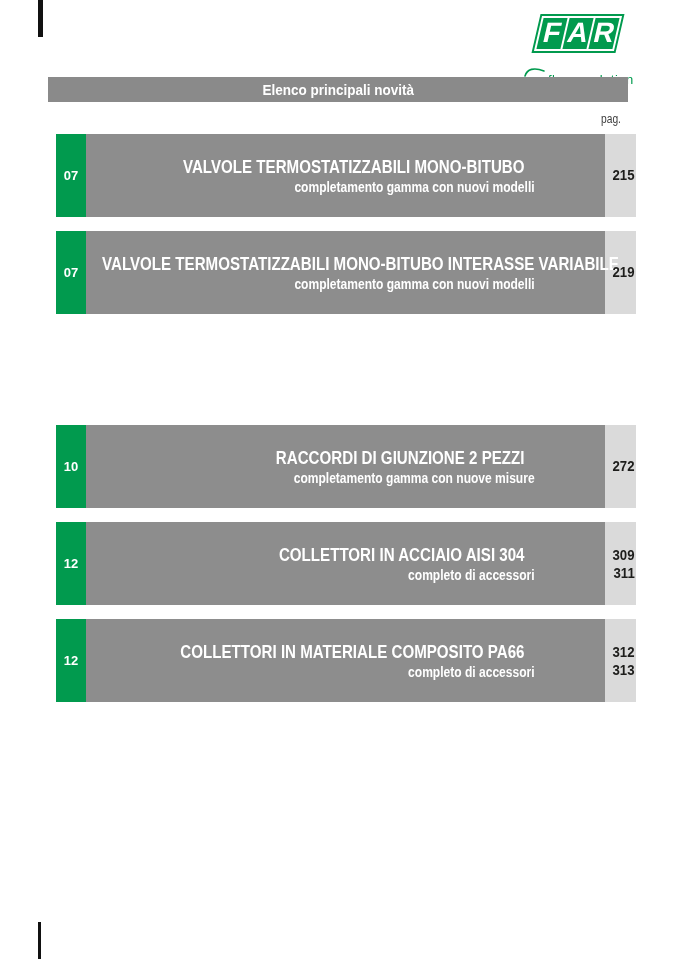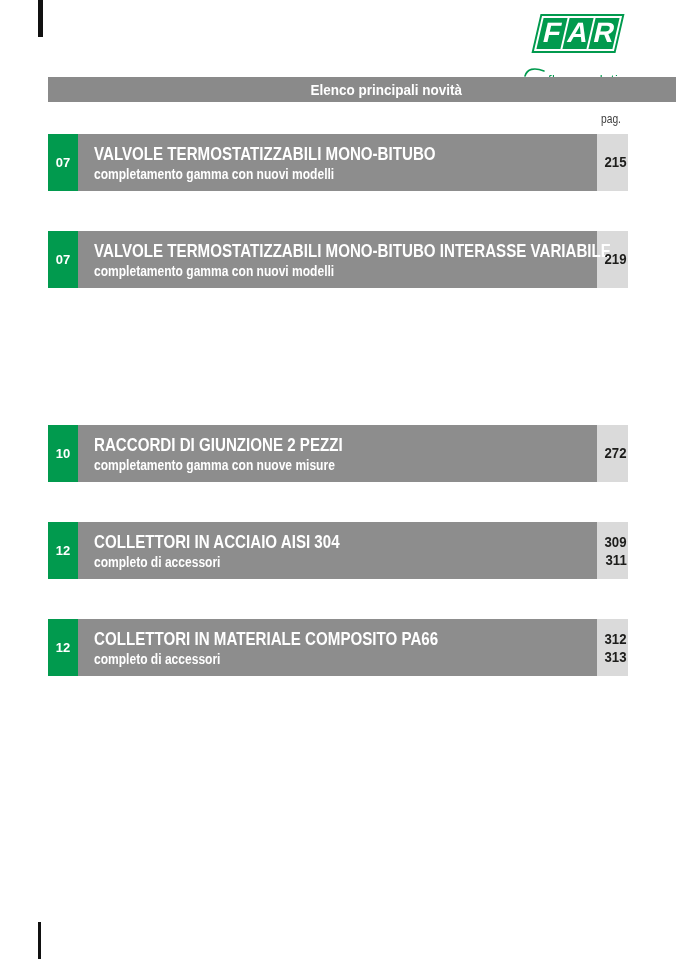--- a/index.html
+++ b/index.html
@@ -27,42 +27,42 @@
   .swoosh { flex:0 0 auto; margin-right:2px; }
   .tagline {
     color:#019a4e; font-size:13px; letter-spacing:0.5px;
     white-space:pre;
     margin-top:16px;
   }
 
   
   .header-bar {
     position:absolute; left:48px; top:77px; width:580px; height:25px;
-    background:#8a8a8a; display:flex; align-items:center; justify-content:center;padding-left:48px;
+    background:#8a8a8a; display:flex; align-items:center; justify-content:center;
   }
   .header-title {
     color:#ffffff; font-weight:bold; font-size:15px; white-space:pre;
     transform:scaleX(0.9);
   }
 
   .pag-label {
     position:absolute; left:594px; top:112px; width:34px; text-align:center;
     font-size:12.5px; color:#3c3c3c; transform:scaleX(0.82);
   }
 
   
-  .row { position:absolute; left:48px; width:580px; height:57px; display:flex;border-radius:27px; }
+  .row { position:absolute; left:56px; width:580px; height:83px; display:flex;border-radius:27px; }
   .chapter {
     flex:0 0 30px; background:#019a4e; color:#ffffff;
     display:flex; align-items:center; justify-content:center;
     font-weight:bold; font-size:13px;
   }
   .bar {
     flex:1 1 auto; background:#8d8d8d; display:flex; flex-direction:column;
-    justify-content:center; padding-left:16px; gap:4px; min-width:0;
+    justify-content:center; padding-left:16px; gap:4px; min-width:0;text-align:right;
   }
   .title {
     color:#ffffff; font-weight:bold; font-size:18px; line-height:1;
     white-space:pre; transform:scaleX(0.84); transform-origin:0 50%;
   }
   .subtitle {
     color:#ffffff; font-weight:bold; font-size:14px; line-height:1;
     white-space:pre; transform:scaleX(0.86); transform-origin:0 50%;
   }
   .pages {

